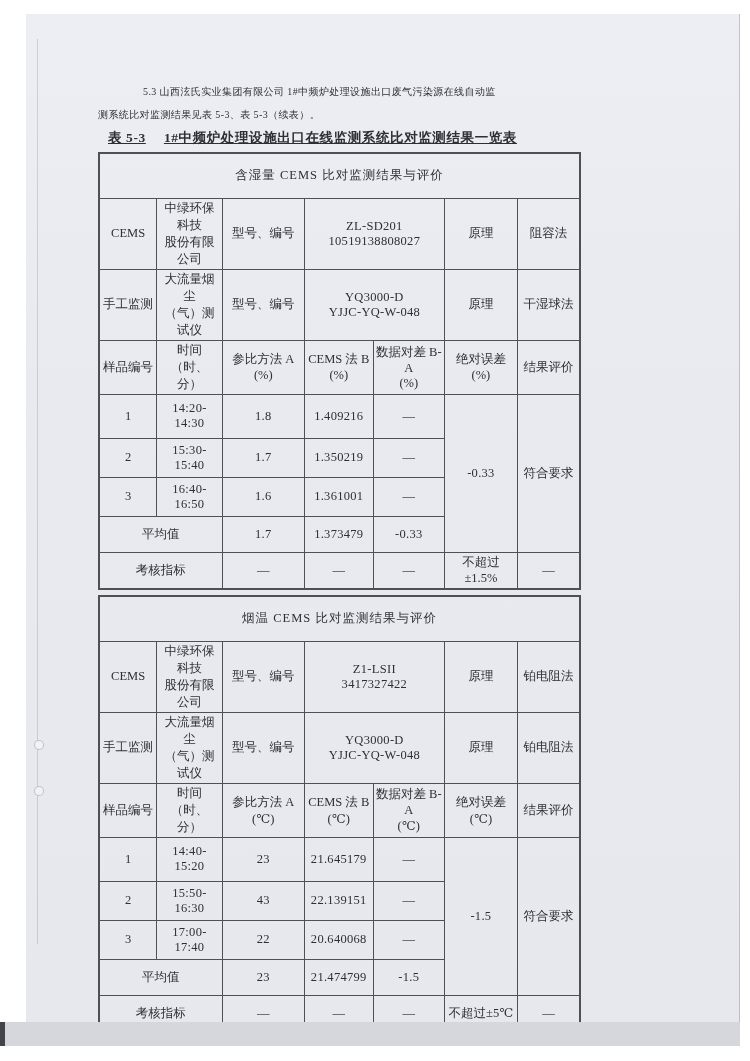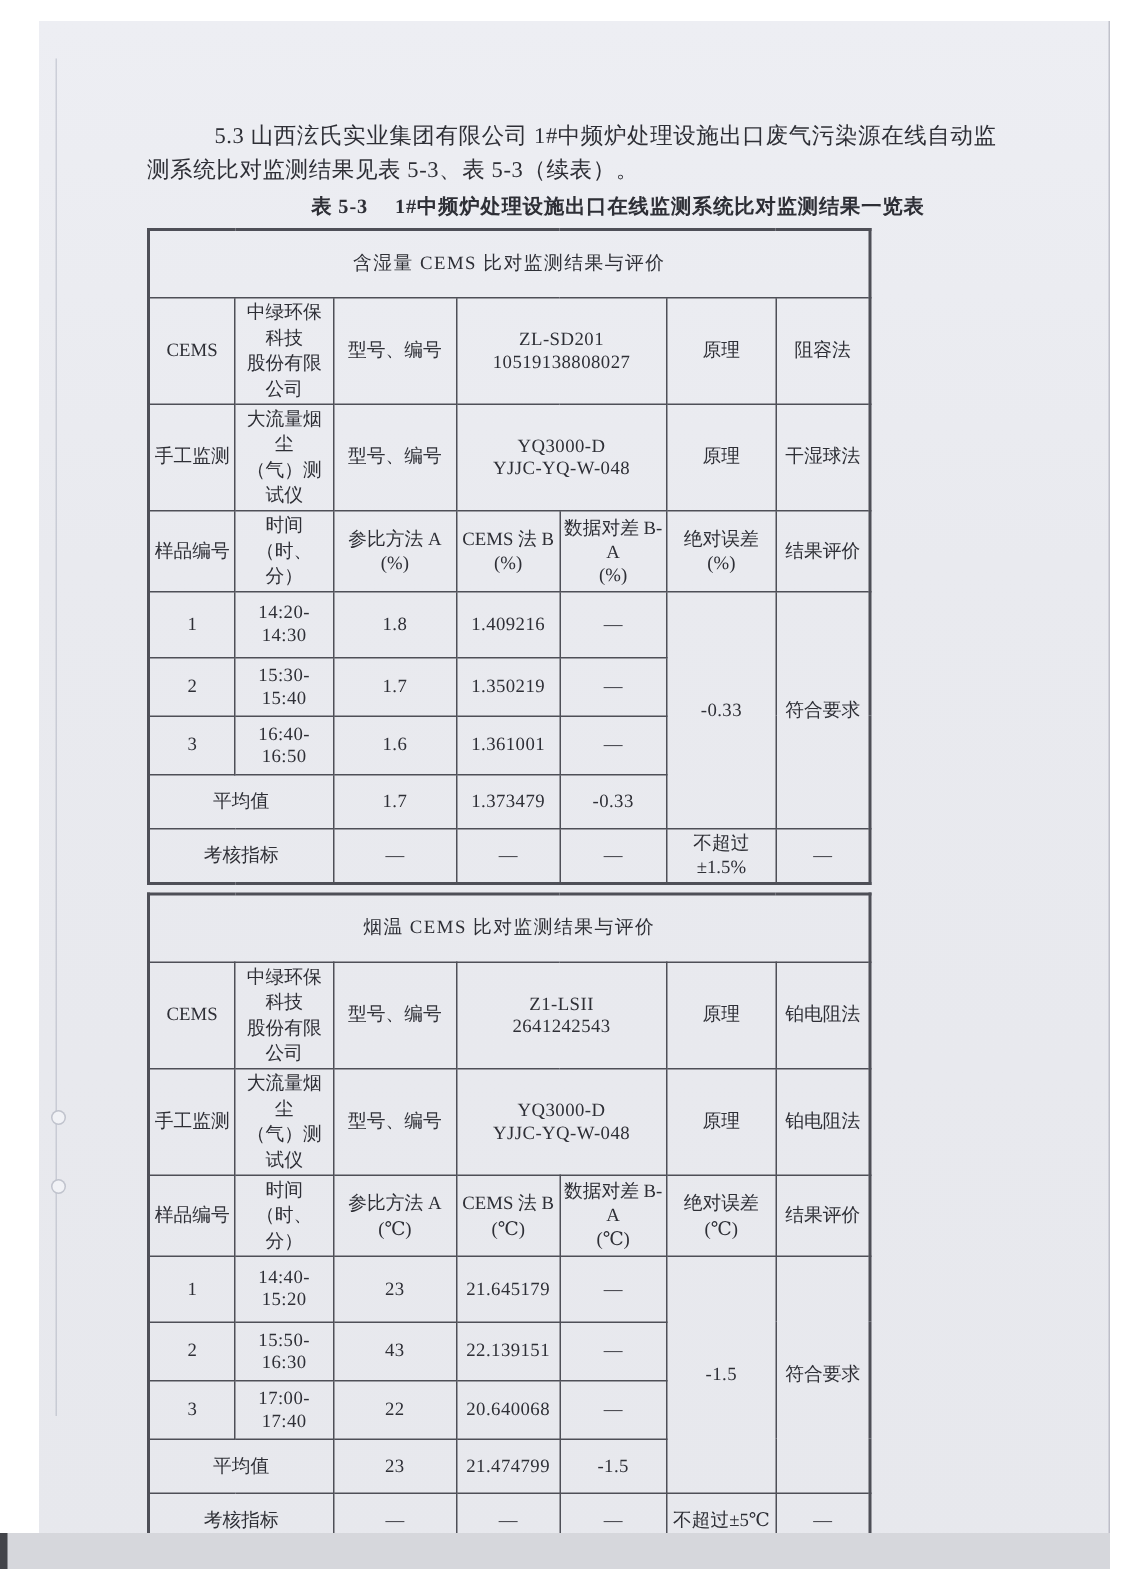--- a/index.html
+++ b/index.html
@@ -16,27 +16,27 @@
   }
   .crease{position:absolute;left:11px;top:25px;width:1px;height:905px;background:rgba(130,135,155,.30);}
   .hole{position:absolute;width:8px;height:8px;border-radius:50%;border:1px solid rgba(120,125,145,.40);background:#f1f2f6;}
   .hole1{left:8px;top:726px;}
   .hole2{left:8px;top:772px;}
   .bottom-band{position:absolute;left:-24px;top:1008px;width:738px;height:24px;background:#d6d7dc;}
   .band-edge{position:absolute;left:-26px;top:1008px;width:5px;height:24px;background:#43444a;}
 
   .intro{
     position:absolute;left:72px;top:66px;width:572px;
-    font-size:15px;line-height:23px;text-indent:45px;
+    font-size:10px;line-height:23px;text-indent:45px;
     letter-spacing:.4px;
   }
   .caption{
     position:absolute;left:0;top:115px;width:714px;box-sizing:border-box;
-    padding-left:58px;text-align:center;
-    font-weight:bold;font-size:13.5px;letter-spacing:.6px;
+    padding-left:82px;text-align:left;
+    font-weight:bold;font-size:13.5px;letter-spacing:.6px;text-decoration:underline;
   }
   .caption .cap-label{margin-right:18px;}
 
   .tables{position:absolute;left:72px;top:138px;width:574px;}
   table.rpt{
     width:483px;border-collapse:collapse;table-layout:fixed;
     margin:0 0 5px 0;border:2px solid var(--border,#4e4f57);
   }
   table.rpt td{
     border:1px solid var(--border,#4e4f57);
@@ -192,21 +192,21 @@
       </tr>
       <tr class="ri">
         <td>CEMS</td>
         <td>
               <div>中绿环保科技</div>
               <div>股份有限公司</div>
             </td>
         <td>型号、编号</td>
         <td colspan="2" class="num">
               <div>Z1-LSII</div>
-              <div>2641242543</div>
+              <div>3417327422</div>
             </td>
         <td>原理</td>
         <td>铂电阻法</td>
       </tr>
       <tr class="ri">
         <td>手工监测</td>
         <td>
               <div>大流量烟尘</div>
               <div>（气）测试仪</div>
             </td>

